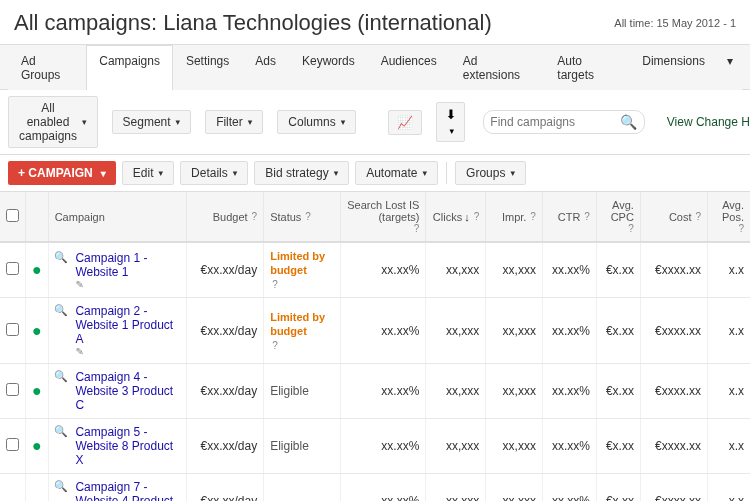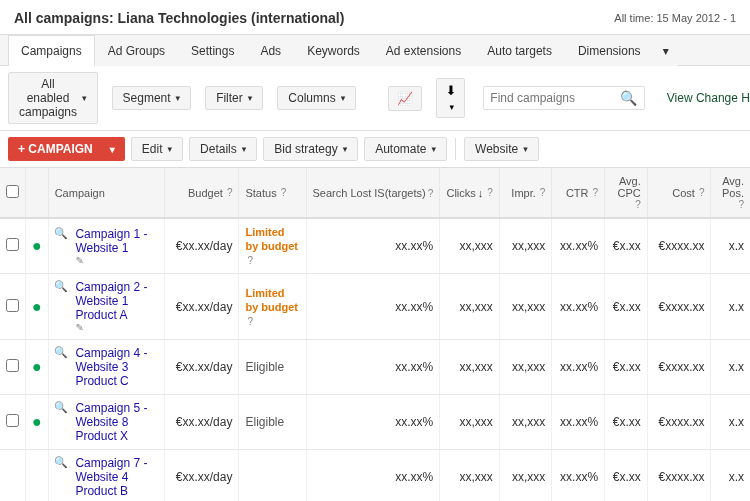--- a/index.html
+++ b/index.html
@@ -1,37 +1,37 @@
 <!DOCTYPE html>
 <html><head>
   <meta charset="utf-8">
   <style>
     * { box-sizing: border-box; margin: 0; padding: 0; }
     body { font-family: Arial, sans-serif; font-size: 12px; background: #fff; color: #333; width: 750px; }
 
     .header { display: flex; justify-content: space-between; align-items: center; padding: 10px 14px 8px; border-bottom: 1px solid #ddd; }
-    .header-title { font-size: 14px; color: #333; font-weight: bold; }
+    .header-title { font-size: 22px; color: #333; font-weight: normal; }
     .header-date { font-size: 11px; color: #555; }
 
     .nav-tabs { display: flex; background: #f5f5f5; border-bottom: 1px solid #ddd; padding: 0 8px; }
     .nav-tab { padding: 8px 12px; font-size: 12px; cursor: pointer; border: 1px solid transparent; border-bottom: none; margin-bottom: -1px; color: #333; background: #f5f5f5; }
     .nav-tab.active { background: #fff; border-color: #ddd; color: #333; }
     .nav-tab-more { padding: 8px 8px; cursor: pointer; }
 
     .toolbar { display: flex; align-items: center; padding: 6px 8px; border-bottom: 1px solid #ddd; gap: 14px; }
     .toolbar-btn { padding: 4px 10px; font-size: 12px; border: 1px solid #ddd; background: #f5f5f5; cursor: pointer; border-radius: 2px; color: #333; display: flex; align-items: center; gap: 3px; }
     .toolbar-sep { width: 1px; background: #ddd; height: 22px; margin: 0 2px; }
     .toolbar-icon-btn { padding: 4px 8px; border: 1px solid #ddd; background: #f5f5f5; cursor: pointer; border-radius: 2px; }
-    .search-box { display: flex; align-items: center; border: 1px solid #ddd; border-radius: 2px; padding: 3px 6px; background: #fff; margin-left: 4px; }
+    .search-box { display: flex; align-items: center; border: 1px solid #ddd; border-radius: 10px; padding: 3px 6px; background: #fff; margin-left: 4px; }
     .search-input { border: none; outline: none; font-size: 12px; width: 130px; color: #888; }
     .search-btn { background: none; border: none; cursor: pointer; font-size: 14px; color: #555; }
     .view-history { color: #14532d; font-size: 12px; cursor: pointer; white-space: nowrap; margin-left: 8px; }
 
     .action-bar { display: flex; align-items: center; padding: 6px 8px; border-bottom: 1px solid #ddd; gap: 6px; }
-    .btn-campaign { background: #db4437; color: #fff; border: none; padding: 5px 10px; cursor: pointer; border-radius: 2px; font-size: 12px; font-weight: bold; display: flex; align-items: center; gap: 17px; }
+    .btn-campaign { background: #db4437; color: #fff; border: none; padding: 5px 10px; cursor: pointer; border-radius: 2px; font-size: 12px; font-weight: bold; display: flex; align-items: center; gap: 8px; }
     .btn-campaign .dropdown-arrow { font-size: 10px; }
     .action-btn { padding: 4px 10px; font-size: 12px; border: 1px solid #ddd; background: #f5f5f5; cursor: pointer; border-radius: 2px; color: #333; display: flex; align-items: center; gap: 3px; }
 
     table { width: 100%; border-collapse: collapse; font-size: 12px; }
     thead tr { background: #f5f5f5; }
     th { padding: 7px 6px; text-align: left; border-bottom: 2px solid #ddd; border-right: 1px solid #e8e8e8; color: #555; font-weight: normal; white-space: nowrap; font-size: 11px; }
     th:last-child { border-right: none; }
     td { padding: 6px 6px; border-bottom: 1px solid #e8e8e8; border-right: 1px solid #f0f0f0; vertical-align: middle; }
     td:last-child { border-right: none; }
 
@@ -67,25 +67,26 @@
   </style>
 </head>
 <body>
 
 <div class="header">
   <span class="header-title">All campaigns: Liana Technologies (international)</span>
   <span class="header-date">All time: 15 May 2012 - 1</span>
 </div>
 
 <div class="nav-tabs">
+  <div class="nav-tab">Ad Groups</div>
   <div class="nav-tab active">Campaigns</div>
-  <div class="nav-tab">Ad Groups</div>
   <div class="nav-tab">Settings</div>
   <div class="nav-tab">Ads</div>
   <div class="nav-tab">Keywords</div>
+  <div class="nav-tab">Audiences</div>
   <div class="nav-tab">Ad extensions</div>
   <div class="nav-tab">Auto targets</div>
   <div class="nav-tab">Dimensions</div>
   <div class="nav-tab nav-tab-more">▾</div>
 </div>
 
 <div class="toolbar">
   <button class="toolbar-btn">
     <span>All enabled campaigns</span>
     <span class="dropdown-caret">▾</span>
@@ -133,21 +134,21 @@
   <button class="action-btn">
     <span>Bid strategy</span>
     <span class="dropdown-caret">▾</span>
   </button>
   <button class="action-btn">
     <span>Automate</span>
     <span class="dropdown-caret">▾</span>
   </button>
   <div class="toolbar-sep"></div>
   <button class="action-btn">
-    <span>Website</span>
+    <span>Groups</span>
     <span class="dropdown-caret">▾</span>
   </button>
 </div>
 
 <table>
   <thead>
     <tr>
       <th class="col-checkbox">
         <input type="checkbox" style="">
       </th>
@@ -163,21 +164,21 @@
           <span class="help-icon">?</span>
         </div>
       </th>
       <th class="col-status">
         <div class="th-content th-content-left">
           <span>Status</span>
           <span class="help-icon">?</span>
         </div>
       </th>
       <th class="col-search-lost">
-        <div class="th-content" style="align-items:flex-end; gap:0;">
+        <div class="th-content" style="flex-direction:column; align-items:flex-end; gap:0;">
           <span>Search Lost IS</span>
           <span>(targets)</span>
           <span class="help-icon">?</span>
         </div>
       </th>
       <th class="col-clicks th-sort">
         <div class="th-content">
           <span>Clicks</span>
           <span class="sort-arrow">↓</span>
           <span class="help-icon">?</span>

